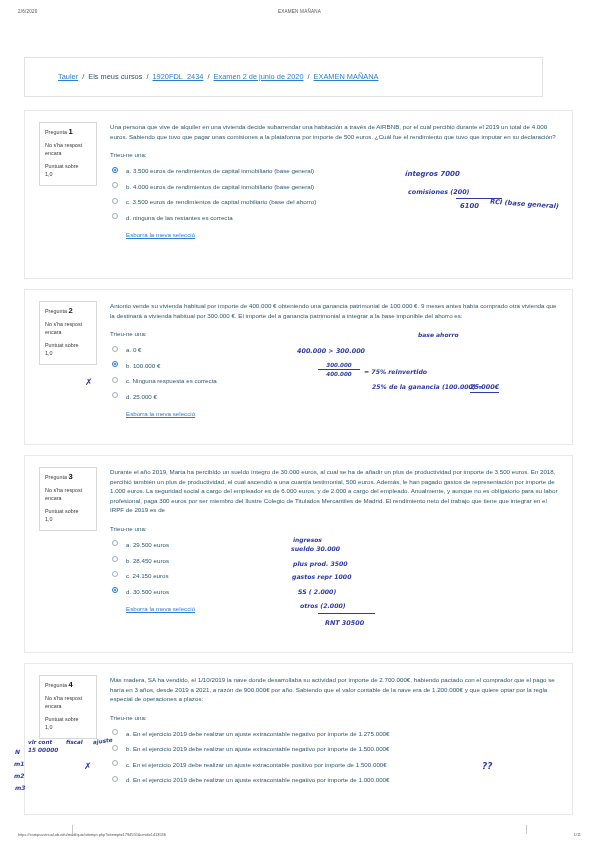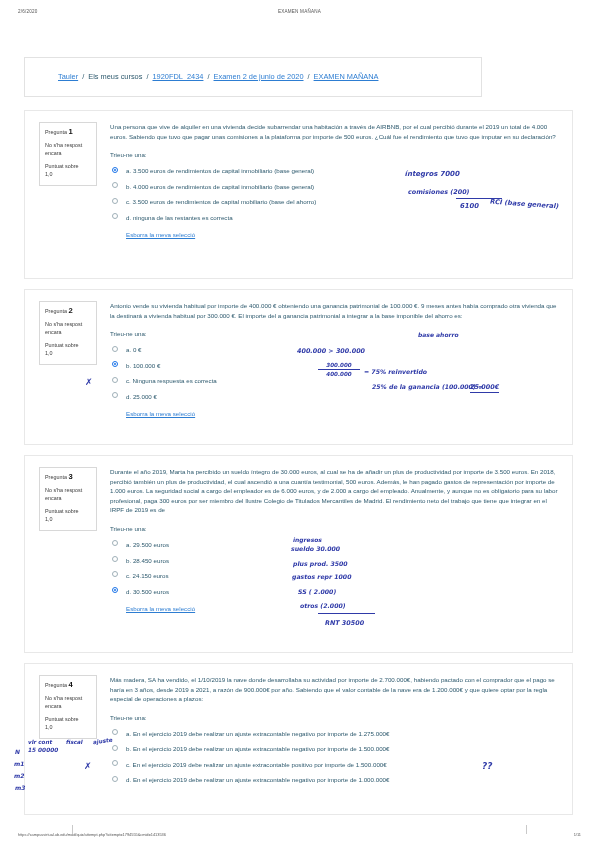--- a/index.html
+++ b/index.html
@@ -26,21 +26,21 @@
     font-size:3.9px;color:#555;
   }
   .print-foot .url{position:absolute;left:18px;top:0;white-space:nowrap;}
   .print-foot .pg{position:absolute;right:18px;top:0;}
   .foot-tick{position:absolute;bottom:14px;width:1px;height:9px;background:#c9c9c9;}
   .foot-tick.l{left:72px;}
   .foot-tick.r{right:72px;}
 
   
   .crumb-card{
-    position:absolute;left:24px;top:57px;width:458px;height:40px;
+    position:absolute;left:24px;top:57px;width:519px;height:40px;
     border:1px solid #e2e2e2;background:#fff;box-sizing:border-box;
   }
   .crumb{
     position:absolute;left:33px;top:14px;font-size:7.4px;white-space:nowrap;
     color:#2e5a6e;
   }
   .crumb a{color:#2d7dd2;text-decoration:underline;}
   .crumb .sep{color:#2e5a6e;text-decoration:none;margin:0 4px;}
   .crumb .plain{color:#2e5a6e;}
 

